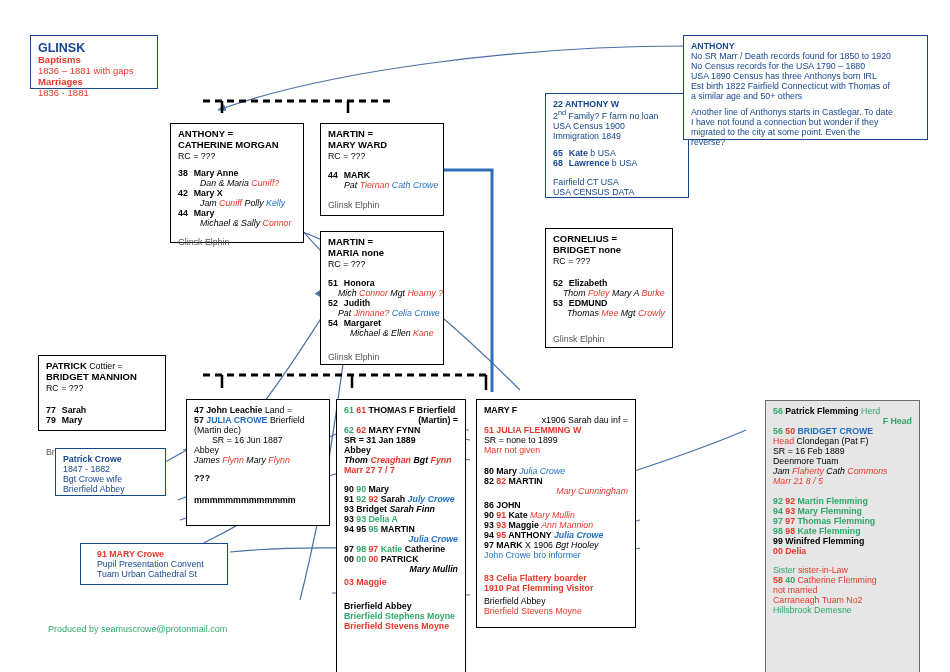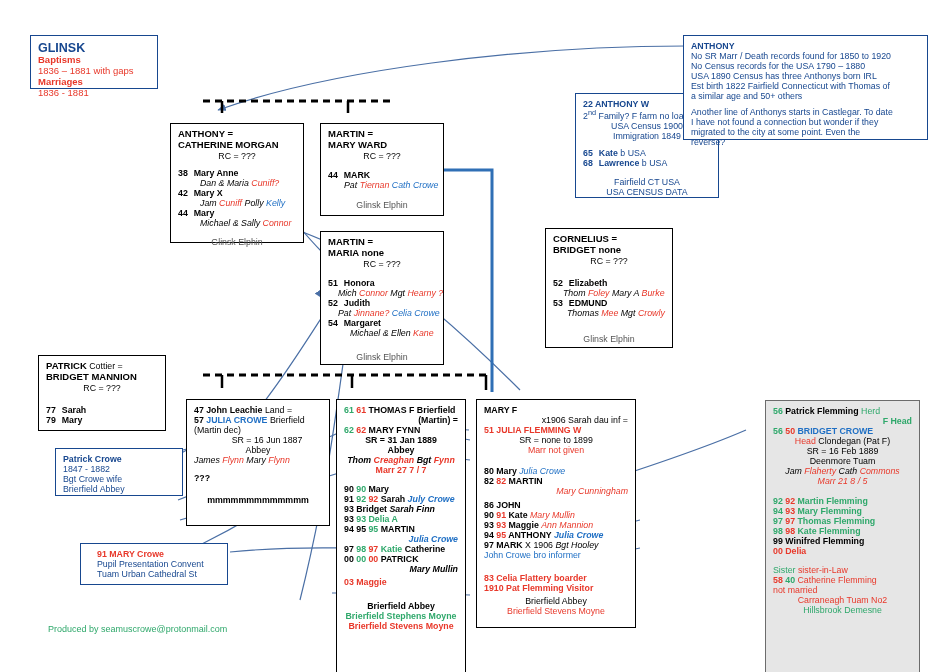--- a/index.html
+++ b/index.html
@@ -7,21 +7,21 @@
     font-family:"Liberation Sans", sans-serif;
     width:950px;height:672px;position:relative;overflow:hidden;
     -webkit-font-smoothing:antialiased;
   }
   #canvas{position:absolute;inset:0;width:950px;height:672px;}
   svg.lines{position:absolute;left:0;top:0;width:950px;height:672px;pointer-events:none;}
   .box{position:absolute;box-sizing:border-box;background:#fff;}
   .blackbox{border:1.5px solid #000;margin-top:10px;}
   .bluebox{border:1.3px solid #17478f;}
   .greybox{border:1.2px solid #6c6c6c;background:#e6e6e6;}
-  .ctr{text-align:center;}
+  .ctr{}
   .rt{text-align:right;}
   .b{font-weight:bold;}
   .i{font-style:italic;}
   .blue{color:#1f6fc4;}
   .dkblue{color:#17478f;}
   .red{color:#e8382a;}
   .green{color:#2fa86b;}
   .black{color:#000;}
   .grey{color:#555;}
   .ln{line-height:1.14;white-space:nowrap;}
@@ -131,21 +131,21 @@
     <div style="height:9px"></div>
     <div class="ln xs"><b>51</b><span class="sp"></span><b>Honora</b></div>
     <div class="ln xs i" style="padding-left:10px"><span class="black">Mich </span><span class="red">Connor </span><span class="black">Mgt </span><span class="red">Hearny ?</span></div>
     <div class="ln xs"><b>52</b><span class="sp"></span><b>Judith</b></div>
     <div class="ln xs i" style="padding-left:10px"><span class="black">Pat </span><span class="red">Jinnane? </span><span class="blue">Celia Crowe</span></div>
     <div class="ln xs"><b>54</b><span class="sp"></span><b>Margaret</b></div>
     <div class="ln xs i" style="padding-left:22px"><span class="black">Michael &amp; Ellen </span><span class="red">Kane</span></div>
     <div class="ln xs ctr grey" style="margin-top:14px">Glinsk Elphin</div>
   </div>
 
-  <div class="box bluebox pad" style="left:545px;top:93px;width:144px;height:105px;margin-left:30px;">
+  <div class="box bluebox pad" style="left:545px;top:93px;width:144px;height:105px;">
     <div class="ln xs b dkblue">22 ANTHONY W</div>
     <div class="ln xs dkblue">2<sup>nd</sup> Family?  F farm no loan</div>
     <div class="ln xs dkblue ctr">USA Census 1900</div>
     <div class="ln xs dkblue ctr">Immigration 1849</div>
     <div style="height:7px"></div>
     <div class="ln xs dkblue"><b>65</b><span class="sp"></span><b>Kate</b> <span>b USA</span></div>
     <div class="ln xs dkblue"><b>68</b><span class="sp"></span><b>Lawrence</b> <span>b USA</span></div>
     <div class="ln xs dkblue ctr" style="margin-top:9px">Fairfield CT USA</div>
     <div class="ln xs dkblue ctr">USA CENSUS DATA</div>
   </div>
@@ -179,21 +179,21 @@
   <div class="box blackbox pad" style="left:38px;top:345px;width:128px;height:76px;">
     <div class="ln sm"><b>PATRICK</b><span class="xs"> Cottier =</span></div>
     <div class="ln sm b">BRIDGET MANNION</div>
     <div class="ln xs ctr">RC = ???</div>
     <div style="height:12px"></div>
     <div class="ln xs"><b>77</b><span class="sp"></span><b>Sarah</b></div>
     <div class="ln xs"><b>79</b><span class="sp"></span><b>Mary</b></div>
     <div class="ln xs ctr grey" style="margin-top:22px">Brierfield  (Abbey)</div>
   </div>
 
-  <div class="box bluebox pad" style="left:55px;top:448px;width:128px;height:48px;">
+  <div class="box bluebox pad" style="left:55px;top:448px;width:111px;height:48px;">
     <div class="ln xs b dkblue">Patrick Crowe</div>
     <div class="ln xs dkblue">1847 - 1882</div>
     <div class="ln xs dkblue">Bgt Crowe wife</div>
     <div class="ln xs dkblue">Brierfield Abbey</div>
   </div>
 
   <div class="box bluebox pad" style="left:80px;top:543px;width:148px;height:42px;padding-left:16px;">
     <div class="ln xs b red">91 MARY Crowe</div>
     <div class="ln xs dkblue">Pupil Presentation Convent</div>
     <div class="ln xs dkblue">Tuam Urban Cathedral St</div>

